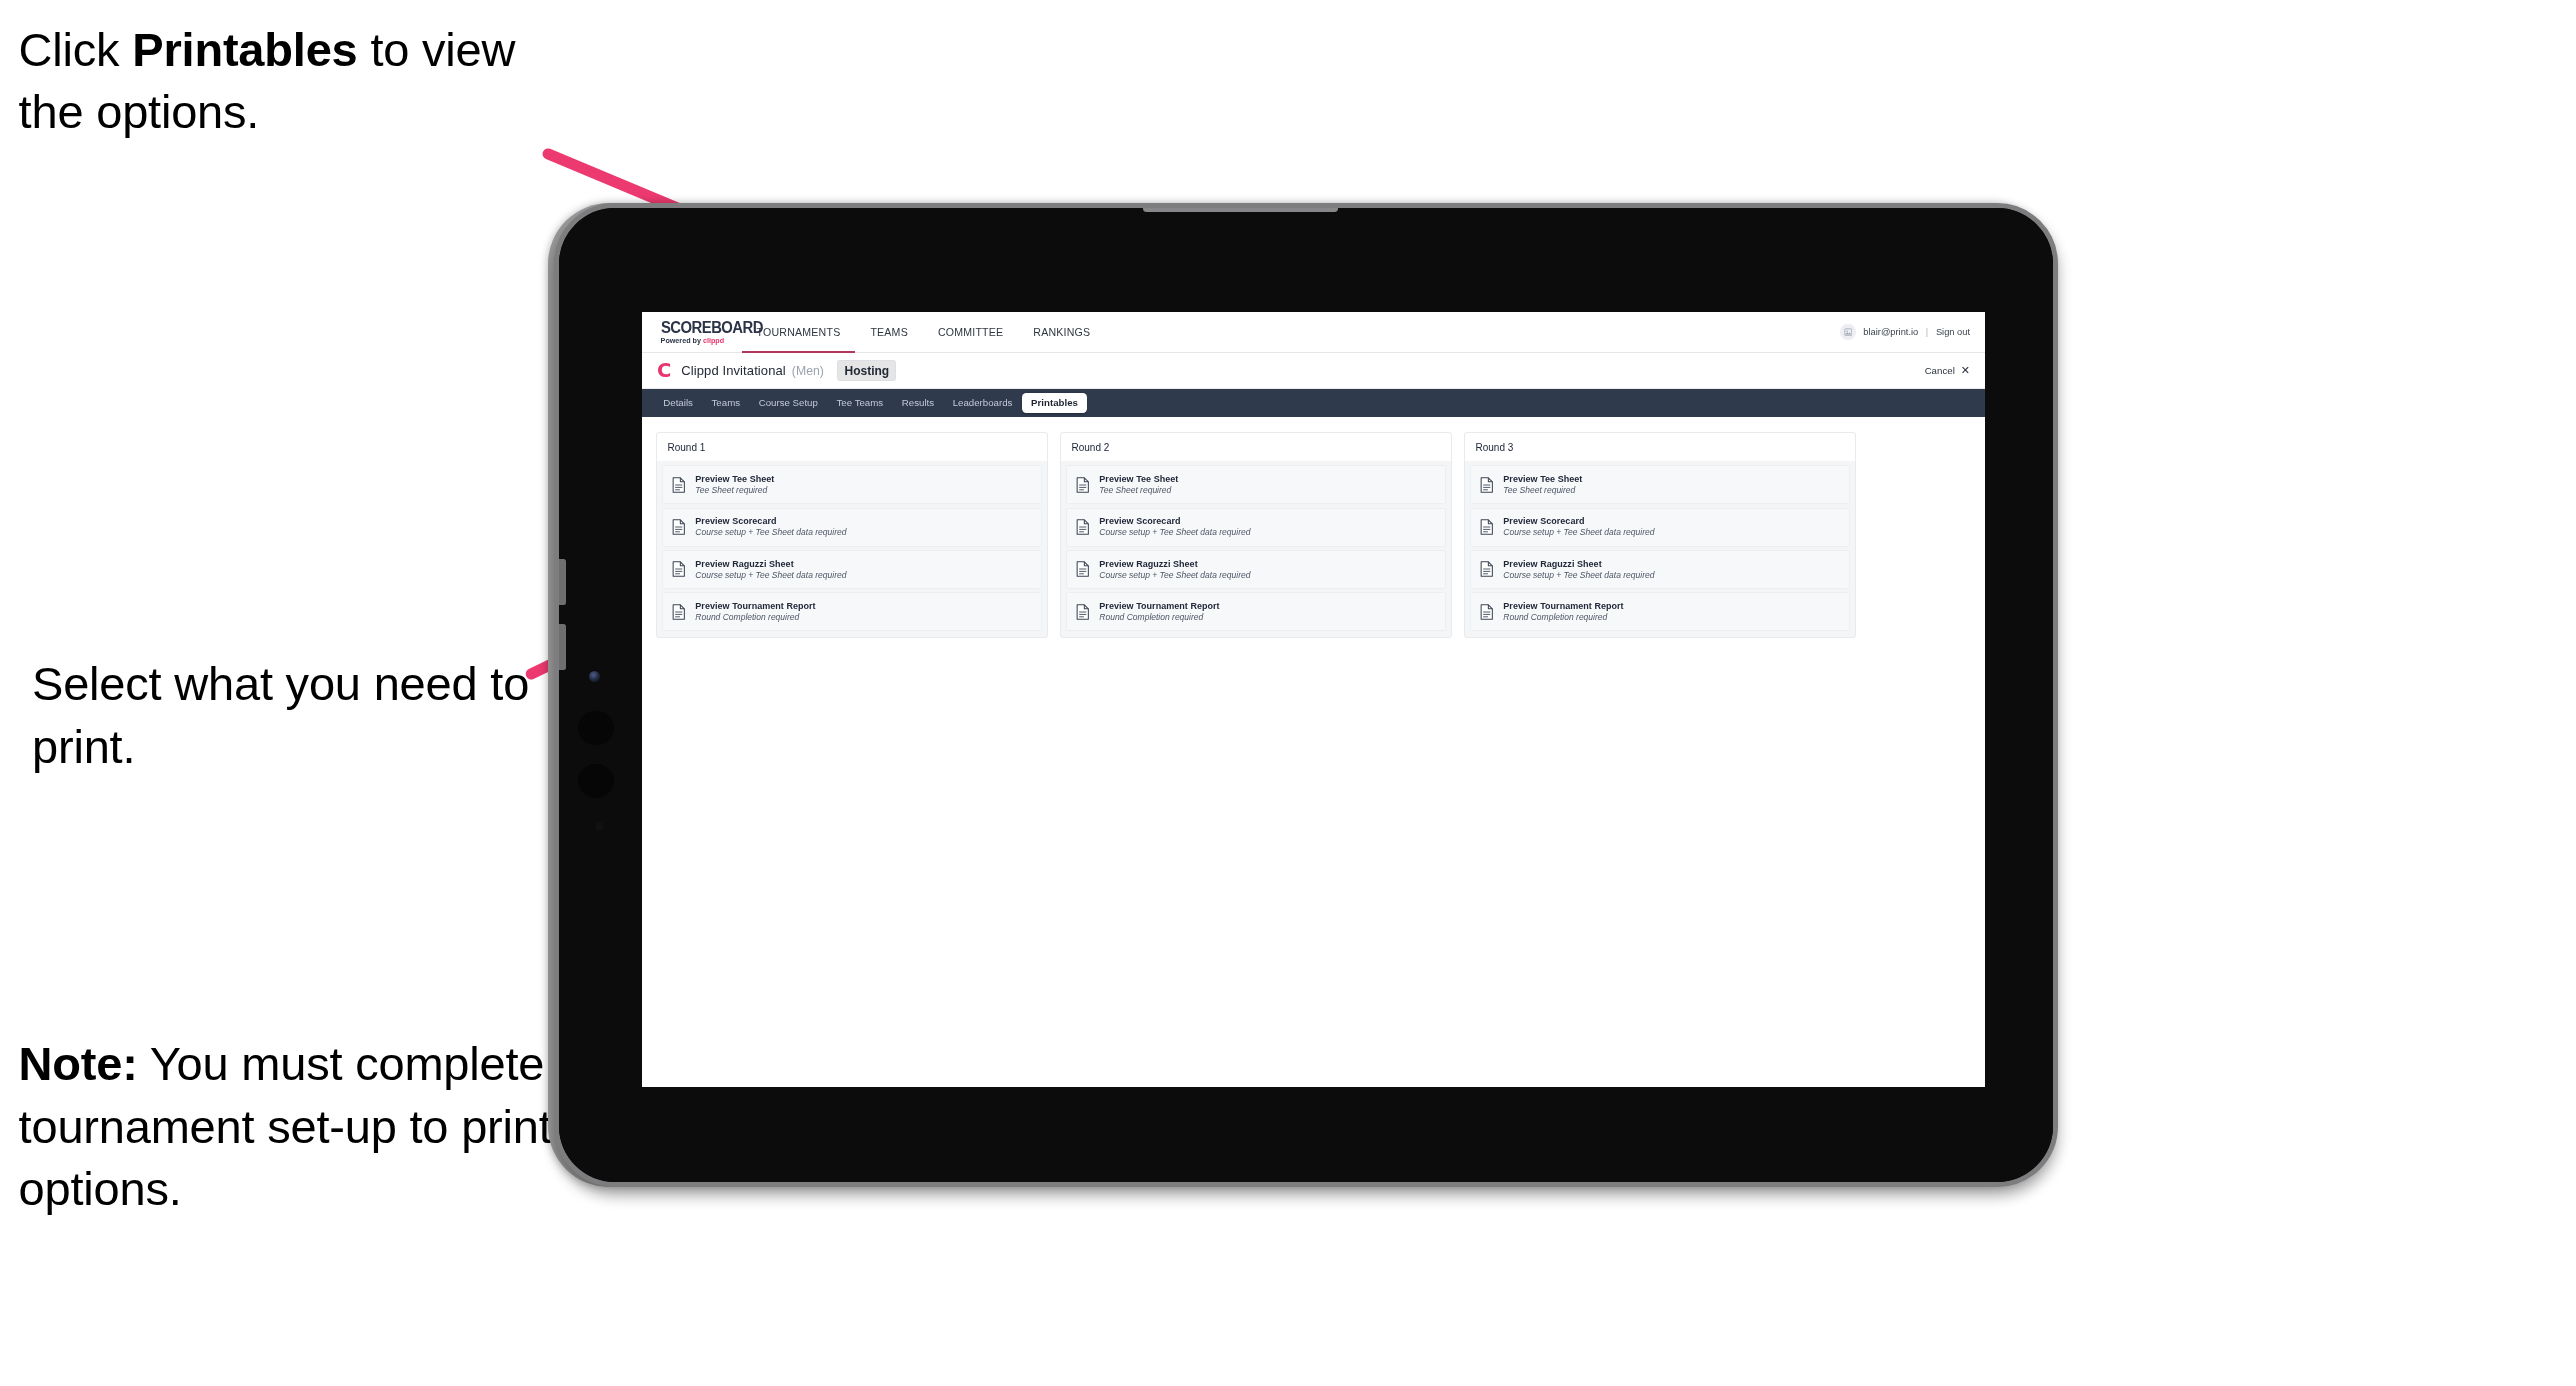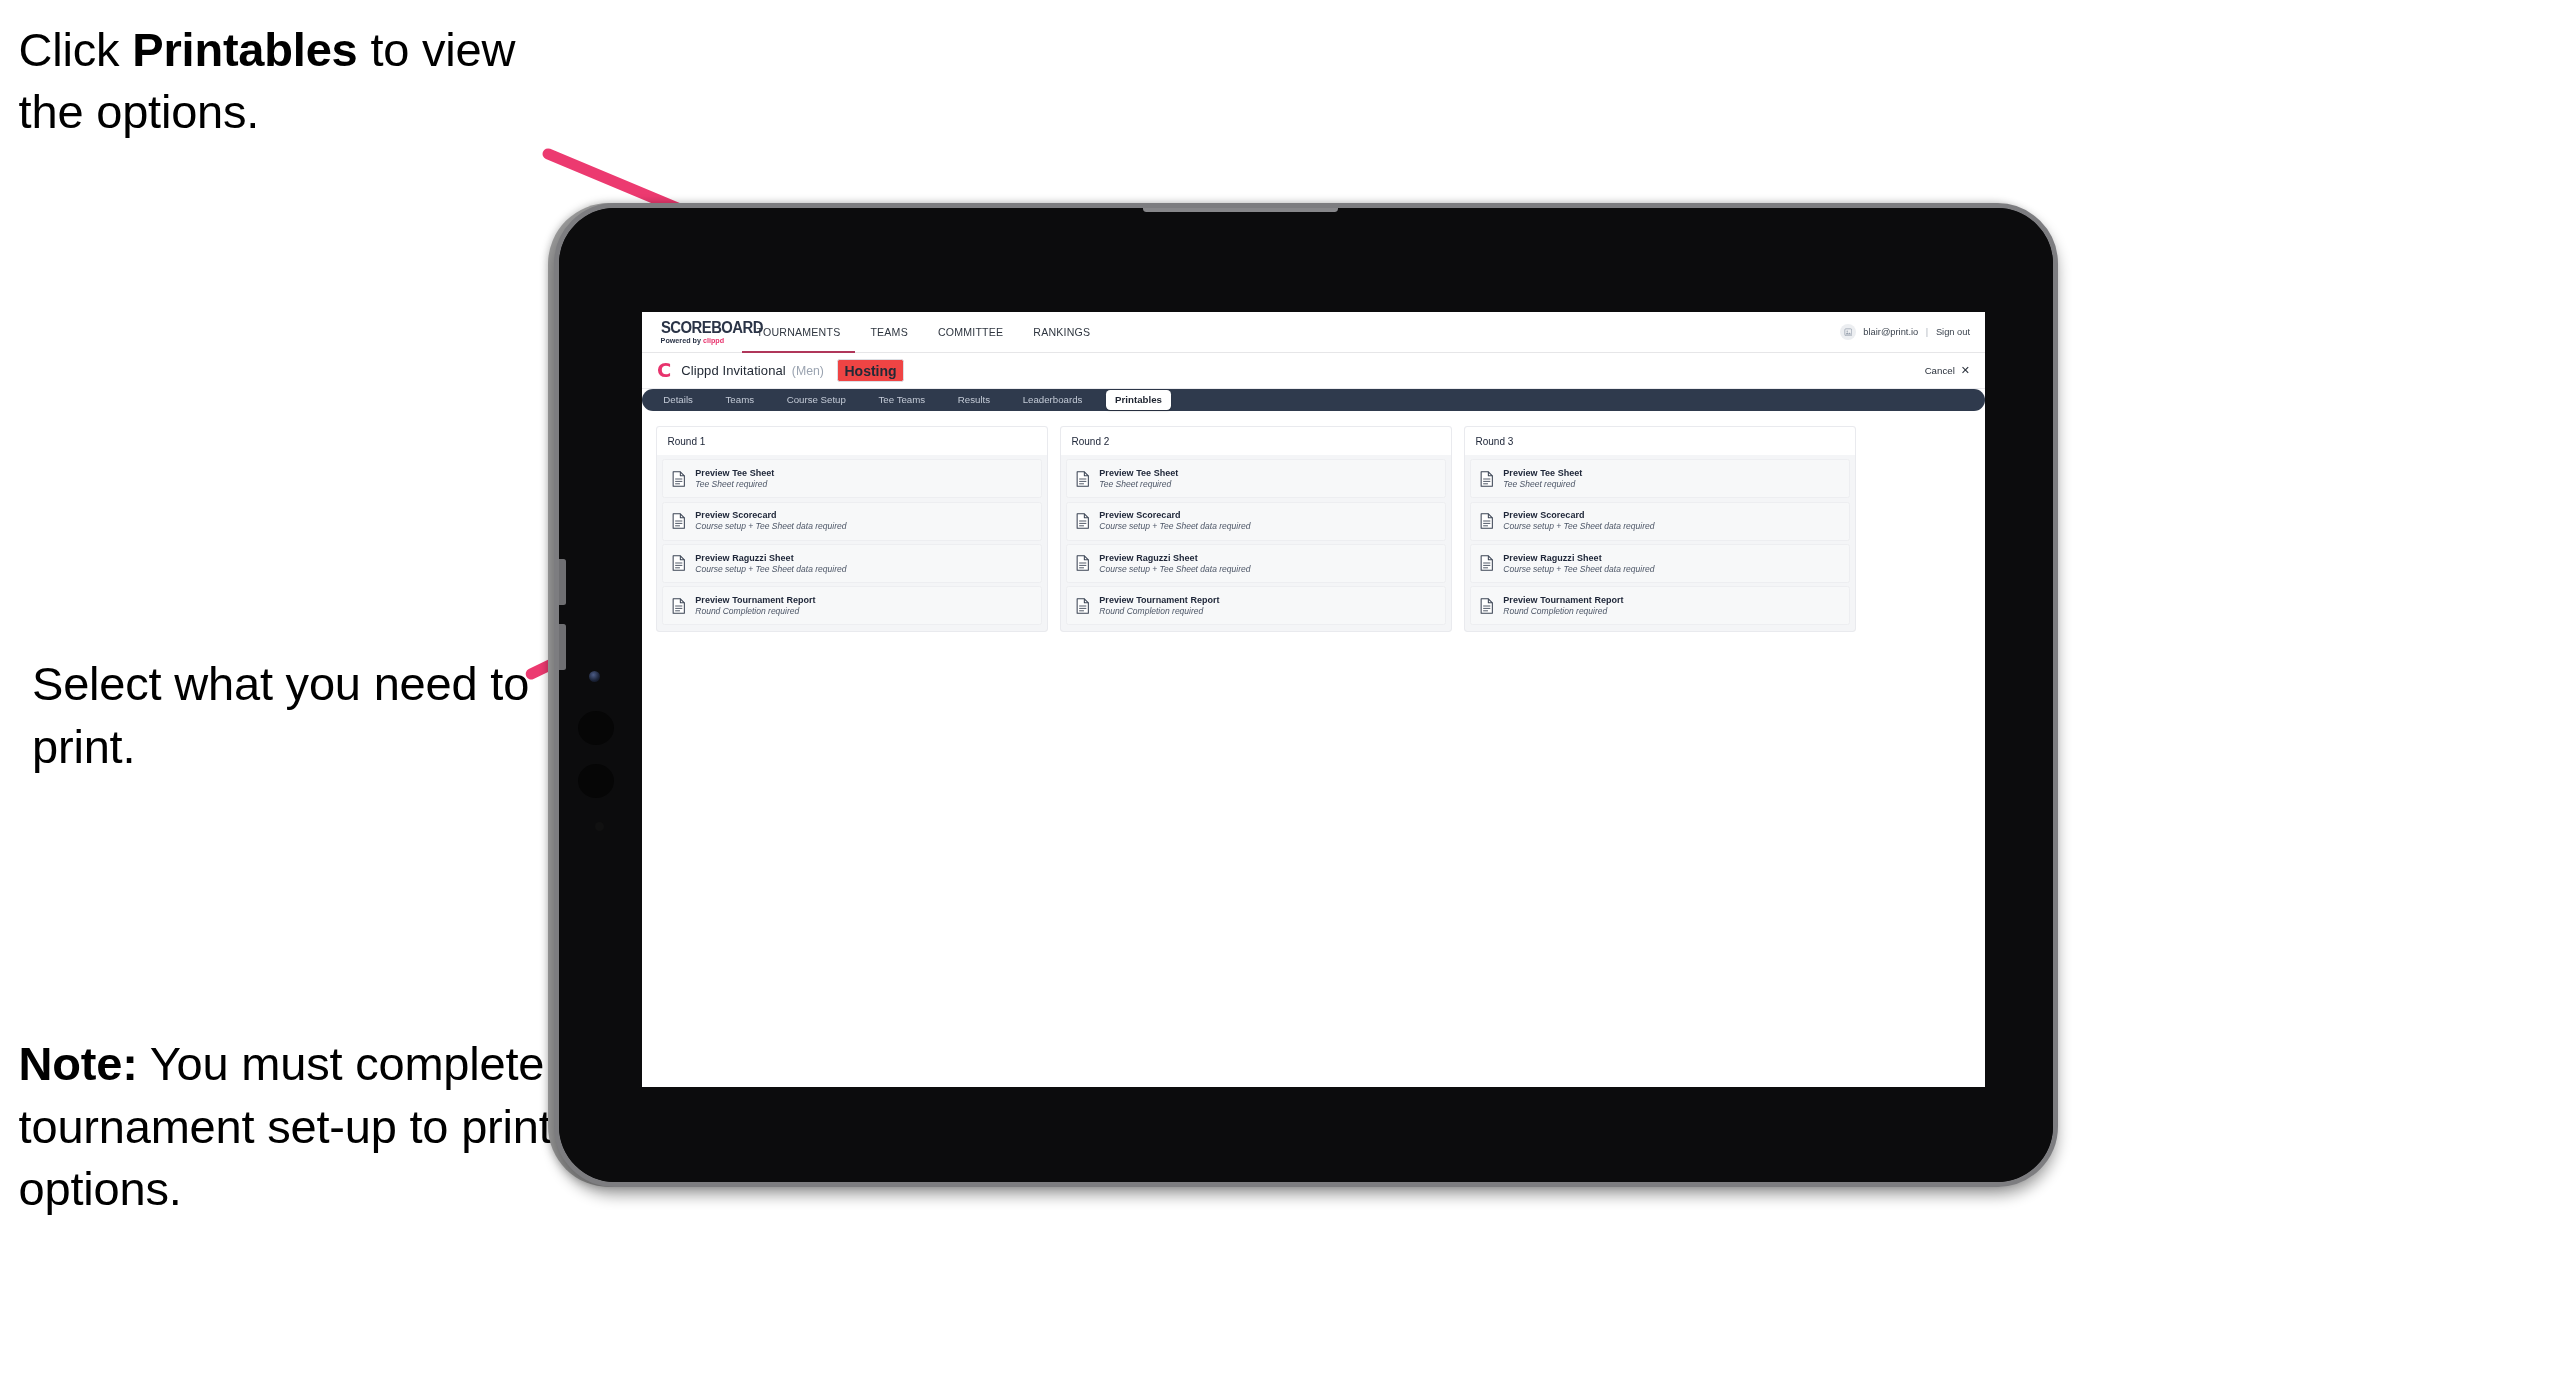--- a/index.html
+++ b/index.html
@@ -84,31 +84,31 @@
     height:35px;display:flex;align-items:center;padding:0 15px;background:#fff;
     border-bottom:0.8px solid #ebebee;position:relative;
   }
   #clogo{
     font-size:19.5px;font-weight:800;color:#e8336d;line-height:1;margin-right:10px;
     font-family:"DejaVu Sans",sans-serif;
   }
   #tname{font-size:13px;color:#232a35;letter-spacing:0.1px;}
   #tgender{font-size:12.3px;color:#9aa3b0;margin-left:6px;text-align:right;}
   #hosting{
-    margin-left:13.5px;font-size:14px;font-weight:700;color:#222a36;border:0.8px solid #dcdfe4;
-    border-radius:2.5px;padding:3.4px 6px;line-height:1;background:#ef4444;
+    margin-left:13.5px;font-size:12px;font-weight:700;color:#222a36;border:0.8px solid #dcdfe4;
+    border-radius:2.5px;padding:3.4px 6px;line-height:1;background:#e5e5e5;
   }
   #cancel{
     margin-left:auto;display:flex;align-items:center;gap:6px;font-size:9.7px;color:#2a313c;cursor:pointer;
   }
   #cancel .x{font-size:11px;line-height:1;}
 
   
   #tabstrip{
-    height:22px;background:#2f3a4d;display:flex;align-items:center;padding:0 12px;gap:14px;border-radius:13px;
+    height:28px;background:#2f3a4d;display:flex;align-items:center;padding:0 12px;gap:0;
   }
   .tab{
     font-size:9.7px;color:#c3cad6;padding:5px 9.3px;border-radius:4.2px;cursor:pointer;line-height:1;
   }
   .tab.sel{background:#ffffff;color:#1e2430;font-weight:700;
            box-shadow:0 0.8px 1.7px rgba(0,0,0,.25);}
 
   
   #rounds{display:flex;gap:12px;padding:15px 13.5px 0 13.5px;background:#fff;}
   .round-col{width:392px;display:flex;flex-direction:column;}

